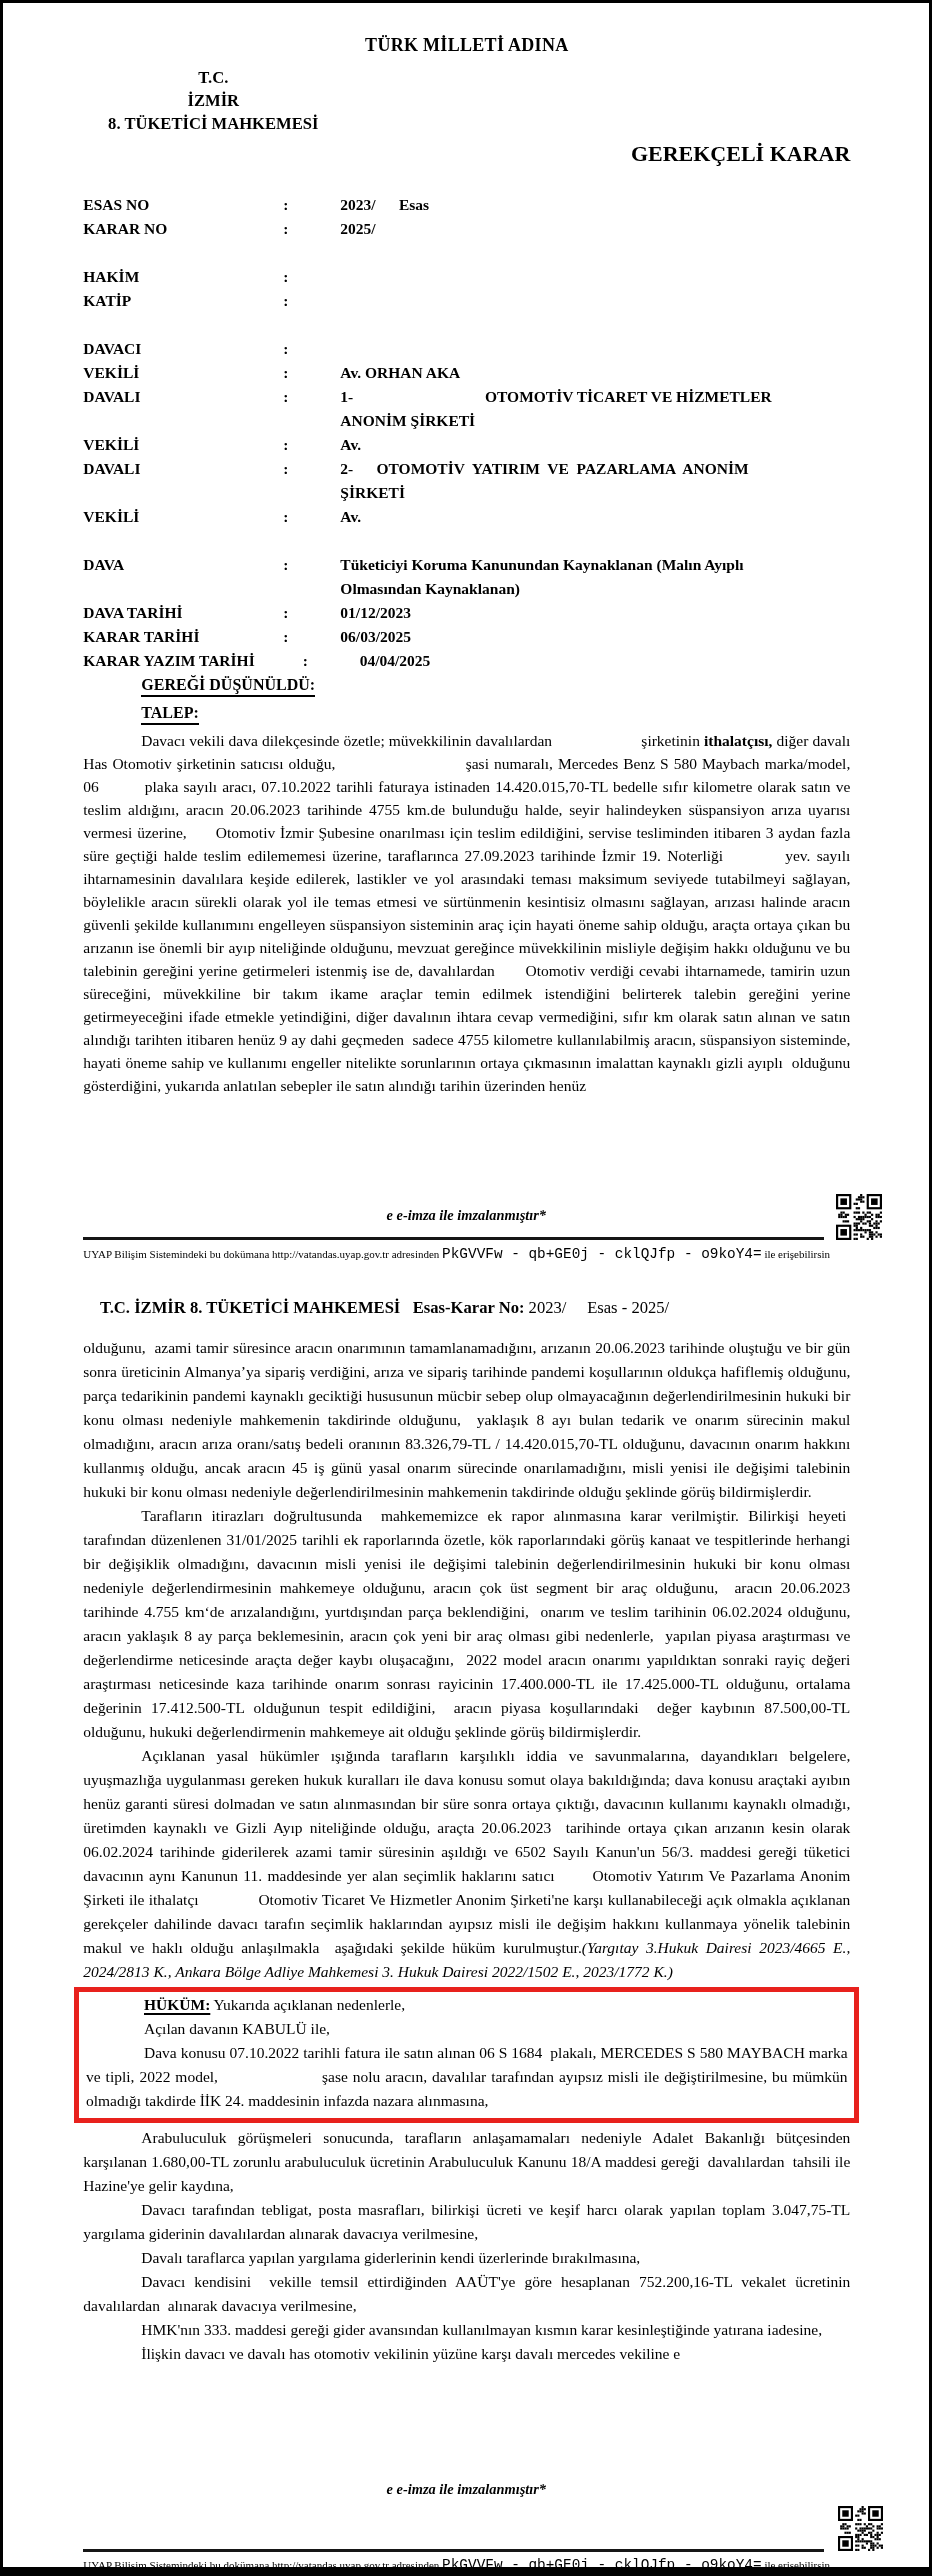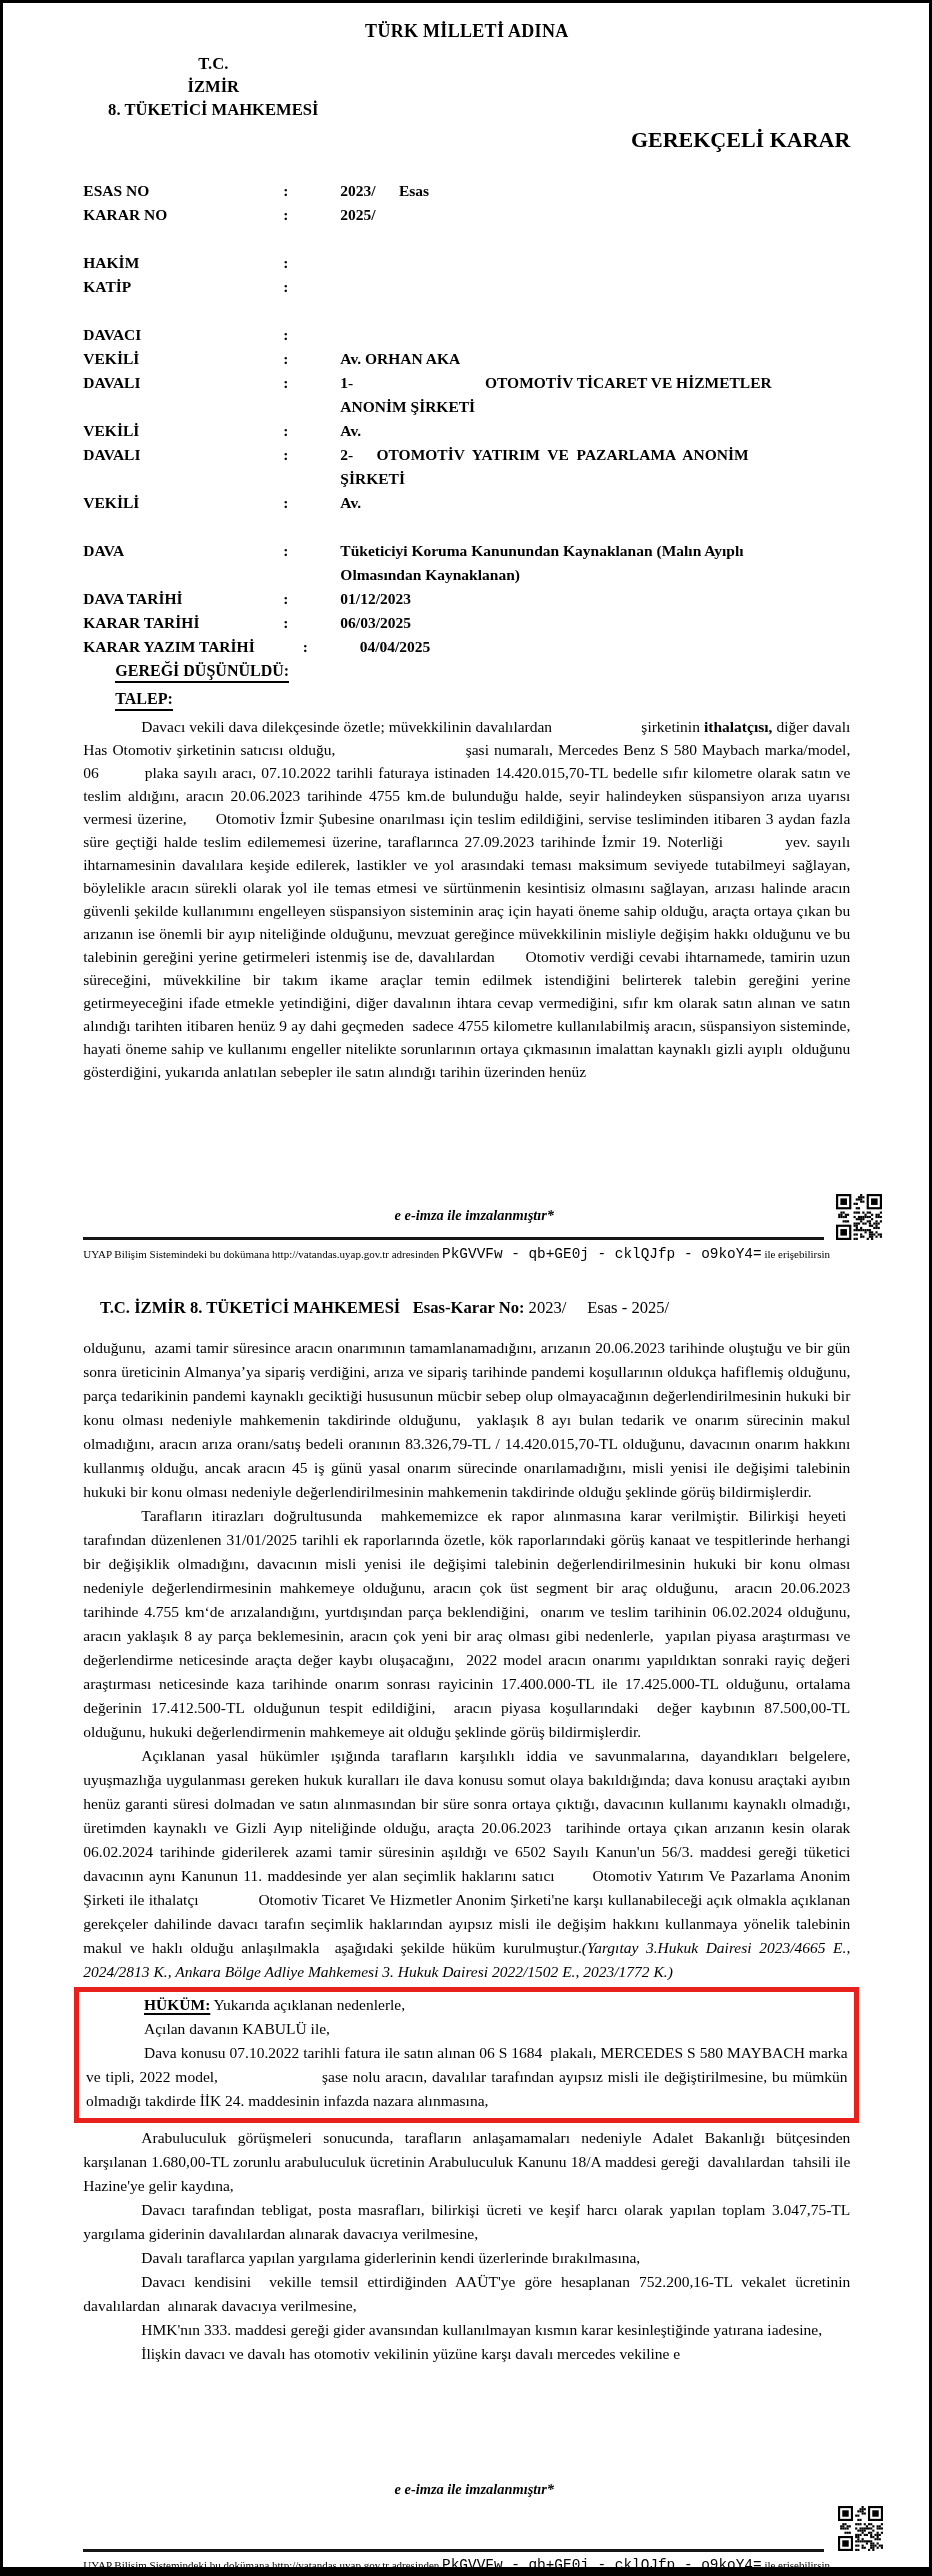--- a/index.html
+++ b/index.html
@@ -3,44 +3,44 @@
 <meta charset="utf-8">
 <style>
   html,body{margin:0;padding:0;background:#fff;}
   .frame{width:932px;height:2576px;background:#000;box-sizing:border-box;
          padding:3.3px 3.3px 8.9px 3.3px;position:relative;}
   .sheet{width:926px;height:2564px;background:#ffffff;position:relative;overflow:hidden;
          font-family:"Liberation Serif","DejaVu Serif",serif;color:#000;}
   .page{box-sizing:border-box;padding-left:80px;padding-right:79px;overflow:hidden;}
   .p1{height:1267px;}
   .p2{height:1190px;}
-  .doc-title{padding-top:18px;text-align:center;font-size:18px;font-weight:bold;letter-spacing:0.3px;}
+  .doc-title{padding-top:32px;text-align:center;font-size:18px;font-weight:bold;letter-spacing:0.3px;}
   .court-block{margin-top:10px;width:260px;text-align:center;font-weight:bold;font-size:16.6px;line-height:23px;}
   .decision-type{margin-top:5.5px;text-align:right;font-weight:bold;font-size:22px;}
   .info-rows{margin-top:26.6px;font-size:15.5px;line-height:24px;}
   .row{display:flex;align-items:flex-start;gap:48px;}
   .row .lbl{flex:0 0 152px;font-weight:bold;white-space:nowrap;}
   .row .colon{flex:none;font-weight:bold;white-space:pre;}
   .row .val{flex:1;white-space:pre-wrap;font-weight:bold;}
   .row .val.b{font-weight:bold;}
   .row-spacer{height:24px;}
   .para{margin:0;text-align:justify;font-size:15.5px;line-height:23px;}
   .p2 .para{line-height:24px;}
   .para.indent{text-indent:58px;}
   .intro{margin-top:3.3px;}
   .section-heading{font-size:16px;line-height:23px;font-weight:bold;}
   .section-heading .underlined{border-bottom:2.8px solid #000;padding-bottom:0.6px;display:inline-block;
-      margin-left:32px;line-height:19px;}
+      margin-left:58px;line-height:19px;}
   .b{font-weight:bold;}
   .i{font-style:italic;}
   .u{text-decoration:underline;text-decoration-thickness:2.2px;text-underline-offset:2.8px;}
   .p2-header{margin-top:28px;margin-left:16.6px;font-size:16.6px;}
   .p2-body{margin-top:17.7px;}
   .ruling-box{border:5px solid #e8211d;margin:3.3px -8.9px 3.3px -8.9px;padding:1.1px 6.6px 4.4px 6.6px;}
-  .esign{position:absolute;left:88px;width:766px;text-align:center;
+  .esign{position:absolute;left:80px;width:766px;text-align:center;
          font-size:14.4px;font-style:italic;font-weight:bold;}
   .footer-rule{position:absolute;left:80px;width:741px;border-top:3.3px solid #161616;}
   .footer-text{position:absolute;left:80px;width:808px;white-space:nowrap;font-size:11px;}
   .footer-text .fc{font-family:"Liberation Mono","DejaVu Sans Mono",monospace;font-size:14.4px;letter-spacing:0px;}
   .qr{position:absolute;background:#fff;}
 </style>
 </head>
 <body>
 
 <div class="frame">

